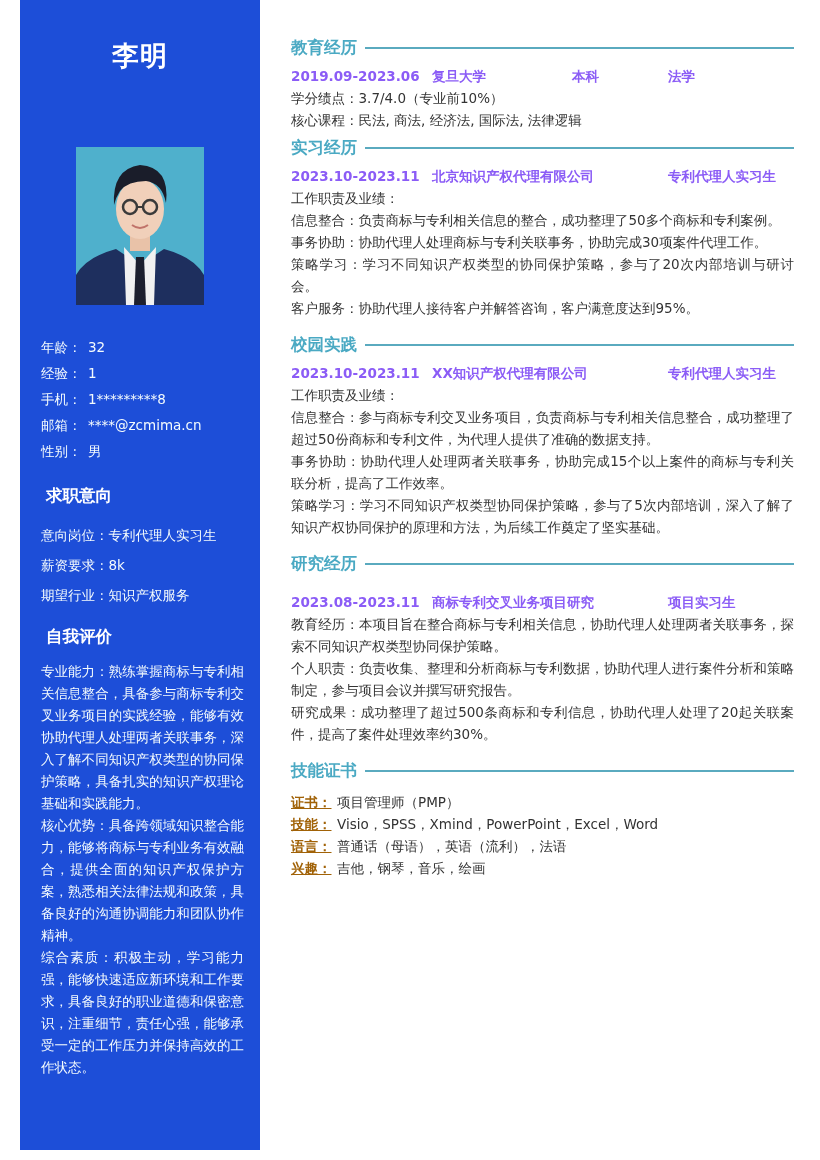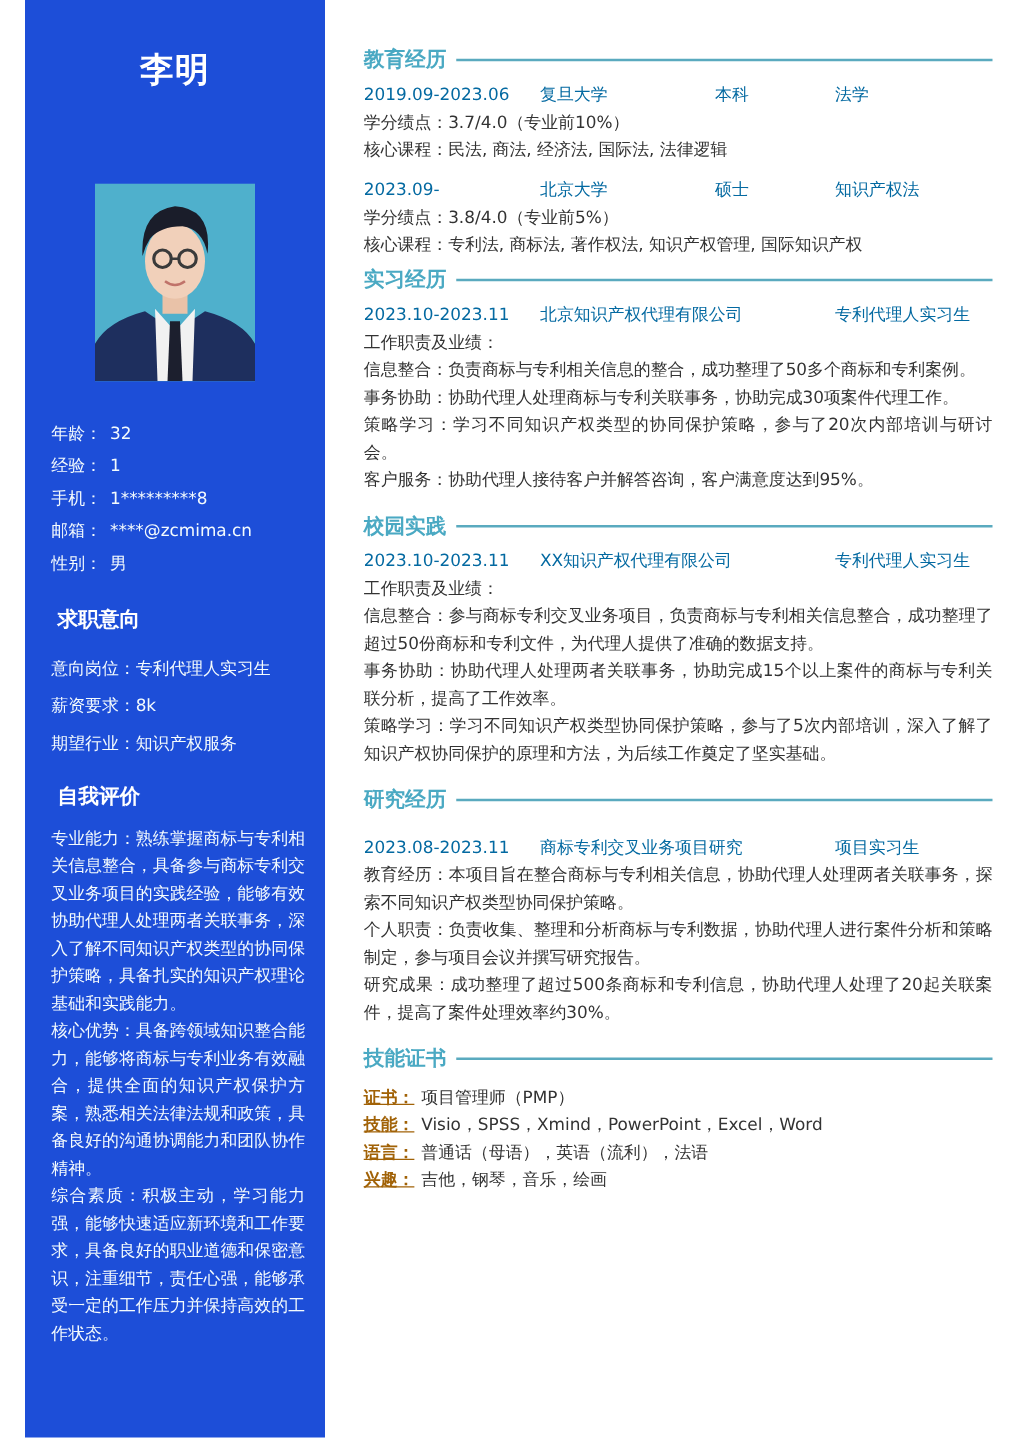--- a/index.html
+++ b/index.html
@@ -35,21 +35,21 @@
     position: absolute; left: 21px; top: 660px; width: 203px;
     font-size: 13.5px; line-height: 22px; color: #f4fbfd;
     text-align: justify;
   }
 
   .main { position: absolute; left: 291px; top: 34px; width: 503px; }
   .section-head { display: flex; align-items: center; height: 28px; }
   .section-head .title { font-size: 16.5px; font-weight: bold; color: #4aa9c3; white-space: nowrap; }
   .section-head .rule { flex: 1; height: 2px; background: #5aaabf; margin-left: 8px; }
 
-  .meta-row { position: relative; height: 22px; font-size: 13.5px; line-height: 22px; color: #0369a1; white-space: nowrap; }
+  .meta-row { position: relative; height: 22px; font-size: 13.5px; line-height: 22px; color: #8b5cf6; white-space: nowrap; font-weight: bold; }
   .meta-row span { position: absolute; top: 0; }
   .c1 { left: 0; } .c2 { left: 141px; } .c3 { left: 281px; } .c4 { left: 377px; }
 
   .body-line { font-size: 13.5px; line-height: 22px; color: #333333; text-align: justify; }
 
   .skill-row { font-size: 13.5px; line-height: 22px; white-space: nowrap; color: #333333; }
   .skill-row .k { color: #a16207; font-weight: bold; display: inline-block; width: 46px; text-decoration: underline; }
 </style>
 </head>
 <body>
@@ -113,30 +113,20 @@
   <div style="margin-top:3px;">
     <div class="meta-row">
       <span class="c1">2019.09-2023.06</span>
       <span class="c2">复旦大学</span>
       <span class="c3">本科</span>
       <span class="c4">法学</span>
     </div>
     <div class="body-line">学分绩点：3.7/4.0（专业前10%）</div>
     <div class="body-line">核心课程：民法, 商法, 经济法, 国际法, 法律逻辑</div>
   </div>
-  <div style="margin-top:10px;">
-    <div class="meta-row">
-      <span class="c1">2023.09-</span>
-      <span class="c2">北京大学</span>
-      <span class="c3">硕士</span>
-      <span class="c4">知识产权法</span>
-    </div>
-    <div class="body-line">学分绩点：3.8/4.0（专业前5%）</div>
-    <div class="body-line">核心课程：专利法, 商标法, 著作权法, 知识产权管理, 国际知识产权</div>
-  </div>
 
   <div class="section-head" style="margin-top:3px;">
     <span class="title">实习经历</span>
       <span class="rule"></span>
   </div>
   <div style="margin-top:3px;">
     <div class="meta-row">
       <span class="c1">2023.10-2023.11</span>
       <span class="c2">北京知识产权代理有限公司</span>
       <span class="c4">专利代理人实习生</span>

